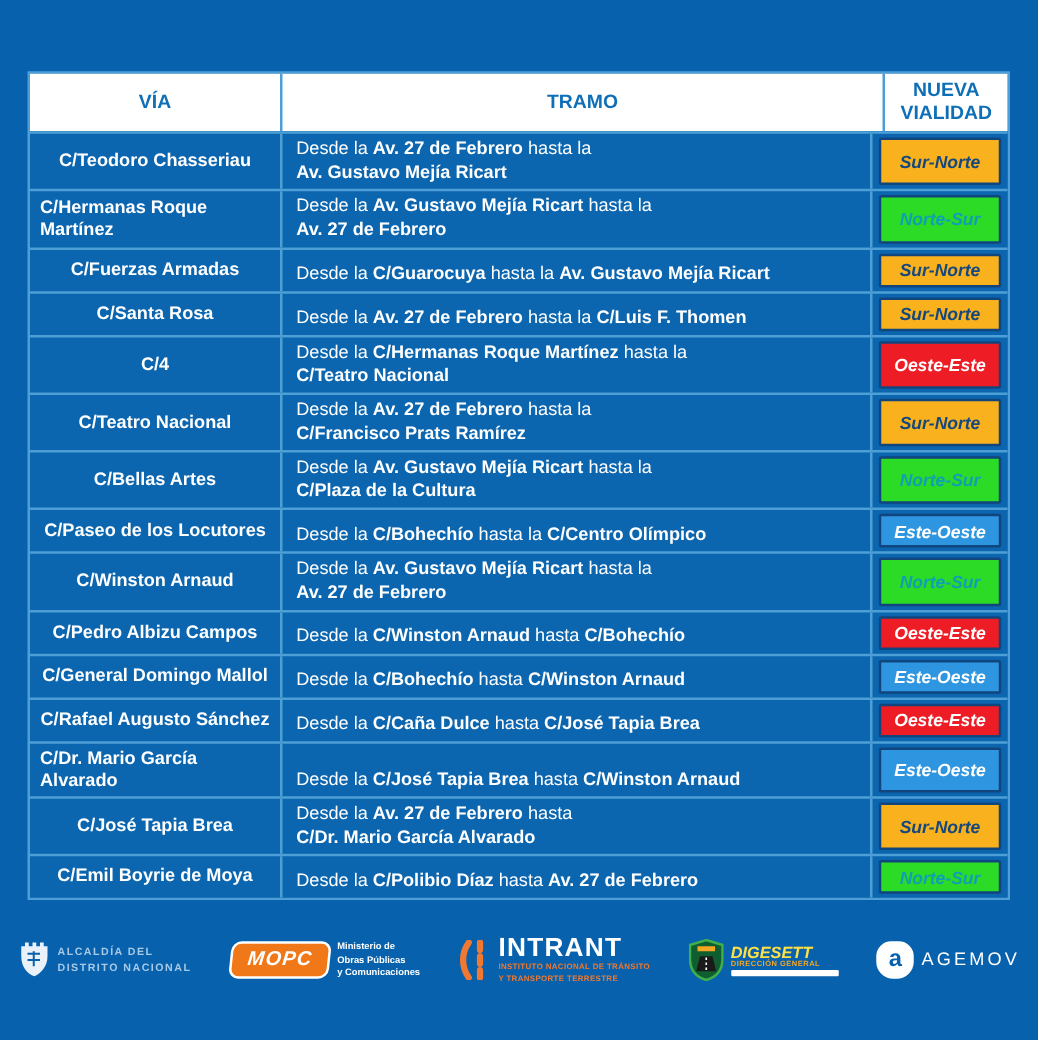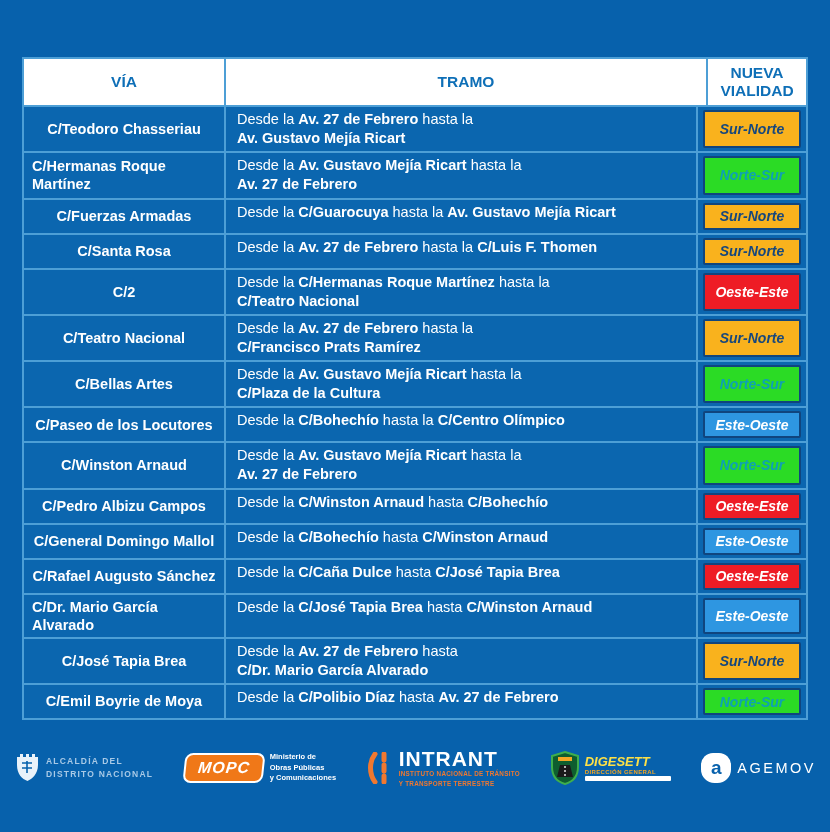--- a/index.html
+++ b/index.html
@@ -30,21 +30,21 @@
     display:flex;background:var(--row-bg,#0B66AF);
     border-top:2px solid var(--grid,#4D9FD6);
   }
   .cell{box-sizing:border-box;}
   .via{
     width:200px;display:flex;align-items:center;justify-content:center;
     text-align:left;font-weight:700;font-size:14.5px;line-height:1.25;
     padding:3px 8px;min-height:31px;
   }
   .tramo{
-    flex:1;display:flex;align-items:flex-start;
+    flex:1;display:flex;align-items:flex-end;
     border-left:2px solid var(--grid,#4D9FD6);
     border-right:2px solid var(--grid,#4D9FD6);
     padding:3px 11px;font-size:14.5px;line-height:1.32;
   }
   .tramo-text{white-space:pre-line;}
   .tramo-text .b{font-weight:700;}
   .bcell{width:108px;display:flex;padding:3px 5px;font-style:italic;}
   .badge{
     flex:1;display:flex;align-items:center;justify-content:center;
     font-weight:700;font-size:14px;
@@ -119,21 +119,21 @@
       <div class="row">
         <div class="cell via">C/Santa Rosa</div>
         <div class="cell tramo">
           <div class="tramo-text"><span>Desde la </span><span class="b">Av. 27 de Febrero</span><span> hasta la </span><span class="b">C/Luis F. Thomen</span></div>
         </div>
         <div class="cell bcell">
           <div class="badge" style="background: rgb(249, 178, 29); color: rgb(22, 71, 125);">Sur-Norte</div>
         </div>
       </div>
       <div class="row">
-        <div class="cell via">C/2</div>
+        <div class="cell via">C/4</div>
         <div class="cell tramo">
           <div class="tramo-text"><span>Desde la </span><span class="b">C/Hermanas Roque Martínez</span><span> hasta la
 </span><span class="b">C/Teatro Nacional</span></div>
         </div>
         <div class="cell bcell">
           <div class="badge" style="background: rgb(238, 28, 37); color: rgb(255, 255, 255);">Oeste-Este</div>
         </div>
       </div>
       <div class="row">
         <div class="cell via">C/Teatro Nacional</div>

